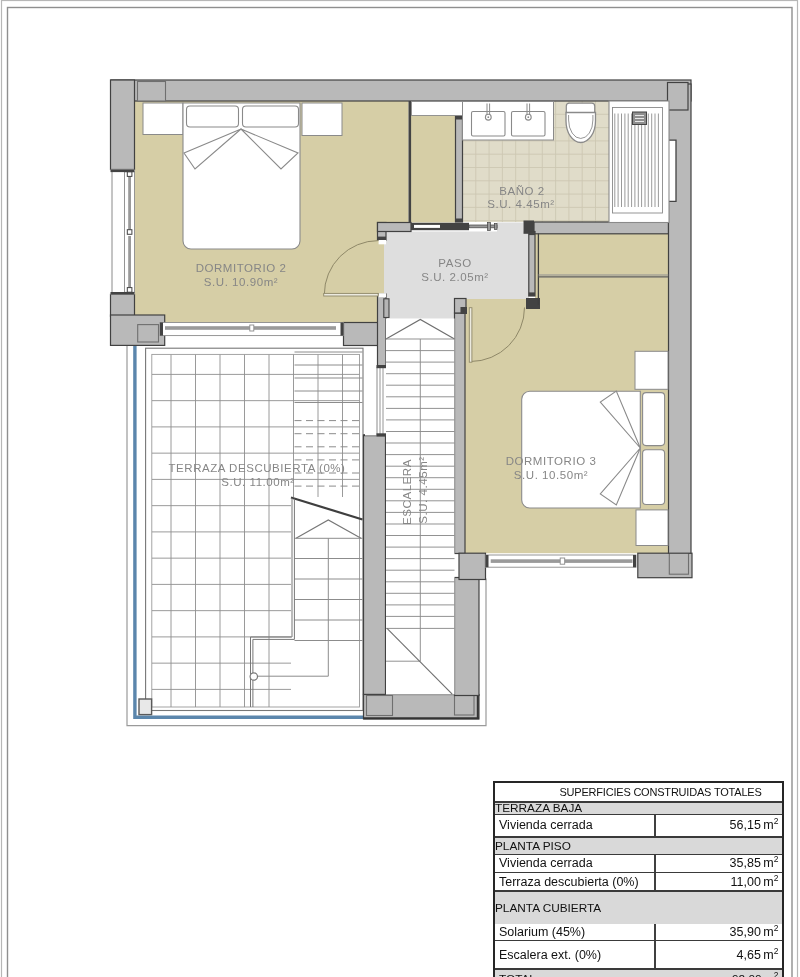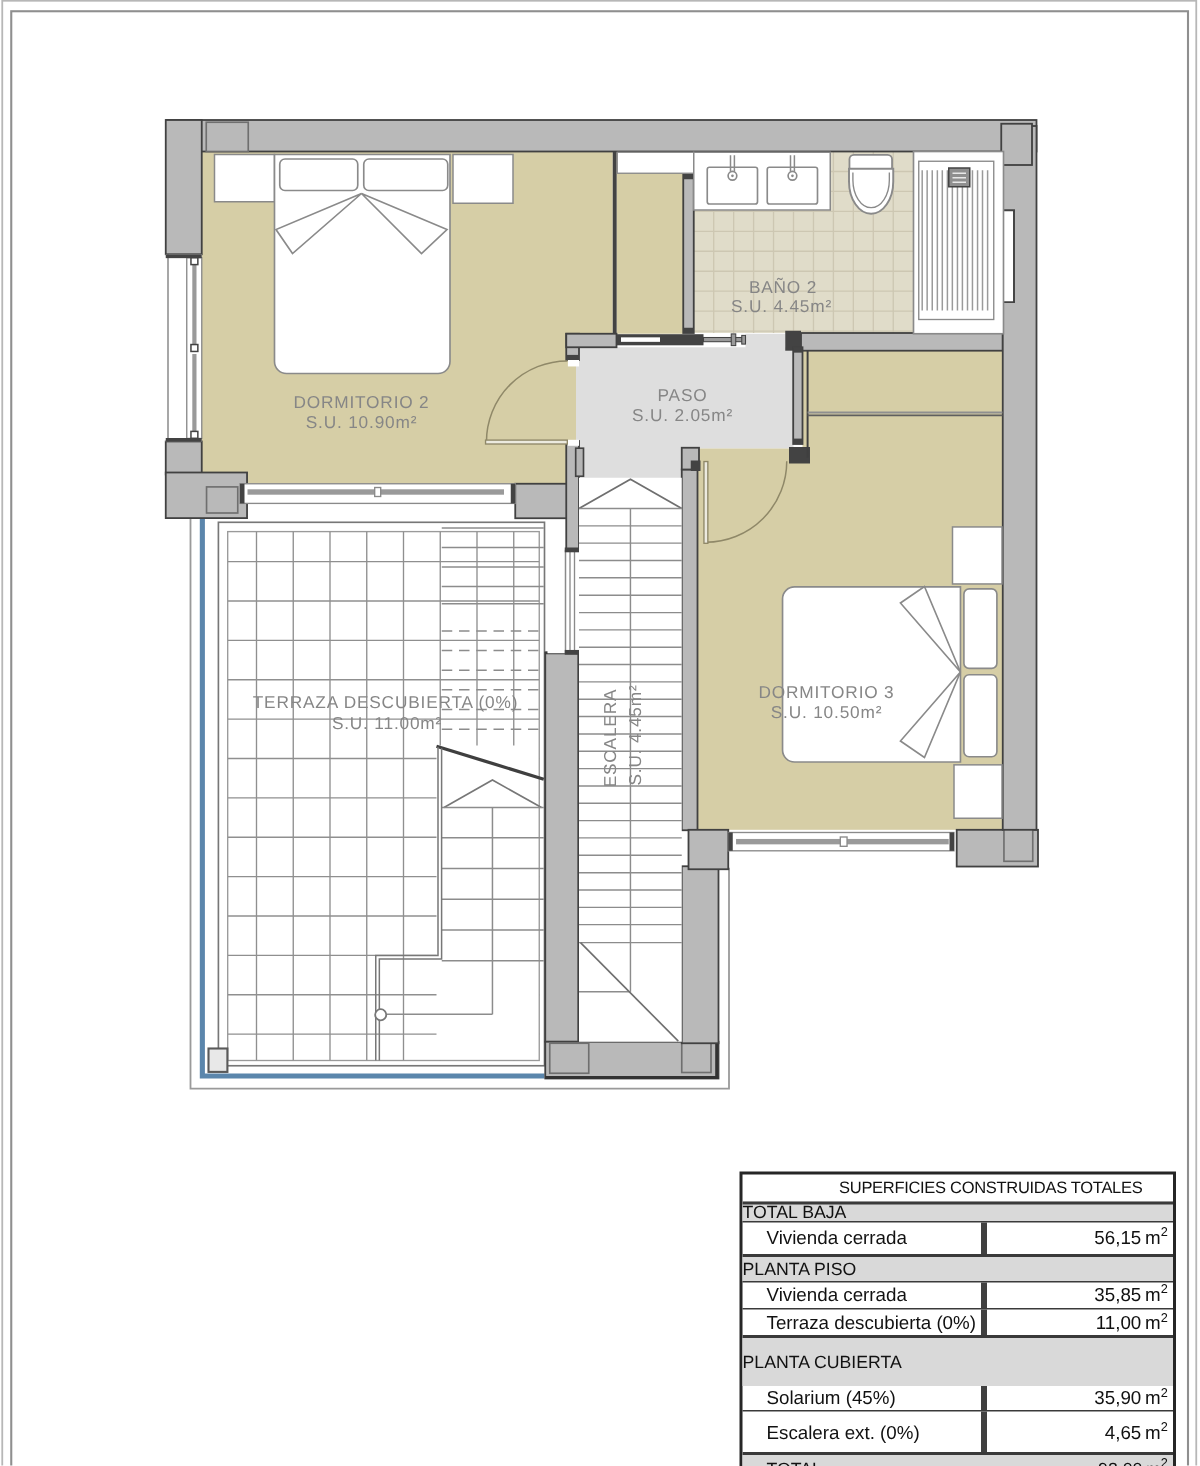--- a/index.html
+++ b/index.html
@@ -3,22 +3,22 @@
 <meta charset="utf-8">
 <style>
 html,body{margin:0;padding:0;background:#ffffff;width:800px;height:977px;overflow:hidden;}
 *{box-sizing:border-box;}
 body{font-family:"Liberation Sans", sans-serif;}
 #plan{position:absolute;left:0;top:0;}
 .tbl{position:absolute;left:493px;top:781px;width:291px;border:2px solid #262626;font-size:12.5px;color:#111;}
 .tbl .row{position:relative;border-top:1px solid #3a3a3a;display:flex;align-items:center;}
 .tbl .row:first-child{border-top:none;padding-left:44px;}
 .tbl .sec{background:#d9d9d9;}
-.tbl .lbl{padding-left:16px;flex:1;}
-.tbl .val{padding-right:3.5px;text-align:right;width:128px;align-self:stretch;display:flex;align-items:center;justify-content:flex-end;border-left:4px solid #404040;}
+.tbl .lbl{padding-left:4px;flex:1;}
+.tbl .val{padding-right:3.5px;text-align:right;width:128px;align-self:stretch;display:flex;align-items:center;justify-content:flex-end;border-left:2px solid #404040;}
 .tbl .title{justify-content:center;font-size:11px;letter-spacing:-0.2px;}
 .tbl .sec{font-size:11.8px;}
 sup{font-size:8.5px;position:relative;top:-4px;line-height:0;}
 </style>
 </head>
 <body>
 <svg id="plan" width="800" height="977" viewBox="0 0 800 977" xmlns="http://www.w3.org/2000/svg">
 
 <rect x="1.5" y="0.5" width="796" height="979" fill="none" stroke="#b7b7b7" stroke-width="1.2"></rect>
 
@@ -414,21 +414,21 @@
 
 <text x="410.5" y="492" font-size="11.5" letter-spacing="0.55" fill="#868686" text-anchor="middle" font-family="Liberation Sans, sans-serif" transform="rotate(-90 410.5 492)">ESCALERA</text>
 
 <text x="427" y="490" font-size="11.5" letter-spacing="0.55" fill="#868686" text-anchor="middle" font-family="Liberation Sans, sans-serif" transform="rotate(-90 427 490)">S.U. 4.45m²</text>
 </svg>
 
 <div class="tbl">
 
 <div class="row title" style="height:17.5px">SUPERFICIES CONSTRUIDAS TOTALES</div>
 
-<div class="row sec" style="height:13px;border-top-width:2px">TOTAL BAJA</div>
+<div class="row sec" style="height:13px;border-top-width:2px">TERRAZA BAJA</div>
 
 <div class="row" style="height:22px">
       <span class="lbl">Vivienda cerrada</span>
       <span class="val">56,15 m<sup>2</sup></span>
     </div>
 
 <div class="row sec" style="height:18px;border-top-width:2px">PLANTA PISO</div>
 
 <div class="row" style="height:18.5px">
       <span class="lbl">Vivienda cerrada</span>

